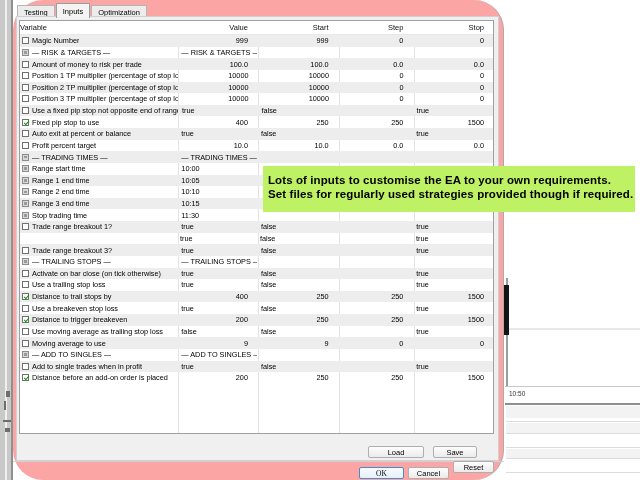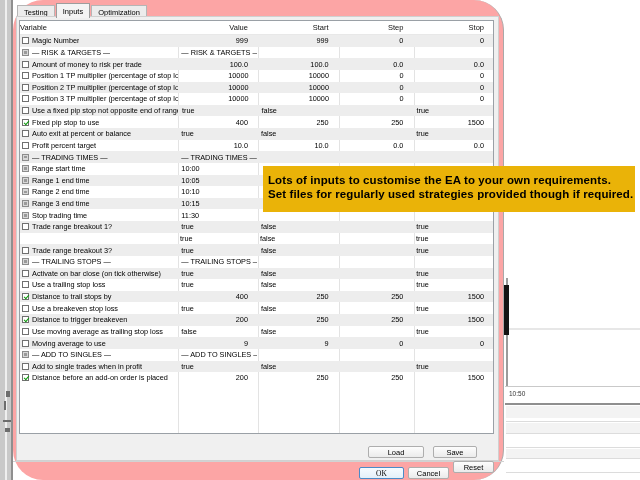--- a/index.html
+++ b/index.html
@@ -56,21 +56,21 @@
   .cb-dis { background:#d8d8d8; border-color:#8c8c8c; }
   .cb-dis::after { content:""; position:absolute; left:1.2px; top:1.2px; right:1.2px; bottom:1.2px; background:#9a9a9a; }
 
   
   .btn { position:absolute; font-size:7.5px; color:#000; background:linear-gradient(#fdfdfd,#ebebeb);
          border:1px solid #aeaeae; border-radius:2px; display:flex; align-items:center; justify-content:center; z-index:4; }
   .btn.default { border:1px solid #4b8bc8; background:linear-gradient(#f6fbff,#e4f0f9);font-family:Liberation Serif, serif; }
   .footer-line { position:absolute; left:0; top:461px; width:491px; height:1px; background:#d2d2d2; }
 
   
-  .callout { position:absolute; left:263px; top:166px; width:372px; height:46px; background:#eab308; z-index:6; }
+  .callout { position:absolute; left:263px; top:166px; width:372px; height:46px; background:#bef264; z-index:6; }
   .callout .l { font-family:"Liberation Sans", sans-serif; font-weight:bold; font-size:11.5px;
                 line-height:13.5px; color:#000; letter-spacing:0.1px; padding-left:5px; }
   .callout .l1 { padding-top:8px; }
 
   
   .bg-el { position:absolute; }
   .hline329 { left:507px; top:328px; width:133px; height:2px; background:#e7e7e7; }
   .vtrack   { left:506px; top:278px; width:1.5px; height:109px; background:#9b9b9b; }
   .vthumb   { left:503px; top:285px; width:6px; height:50px; background:#141414; }
   .axistop  { left:505px; top:386px; width:135px; height:1px; background:#c9c9c9; }

